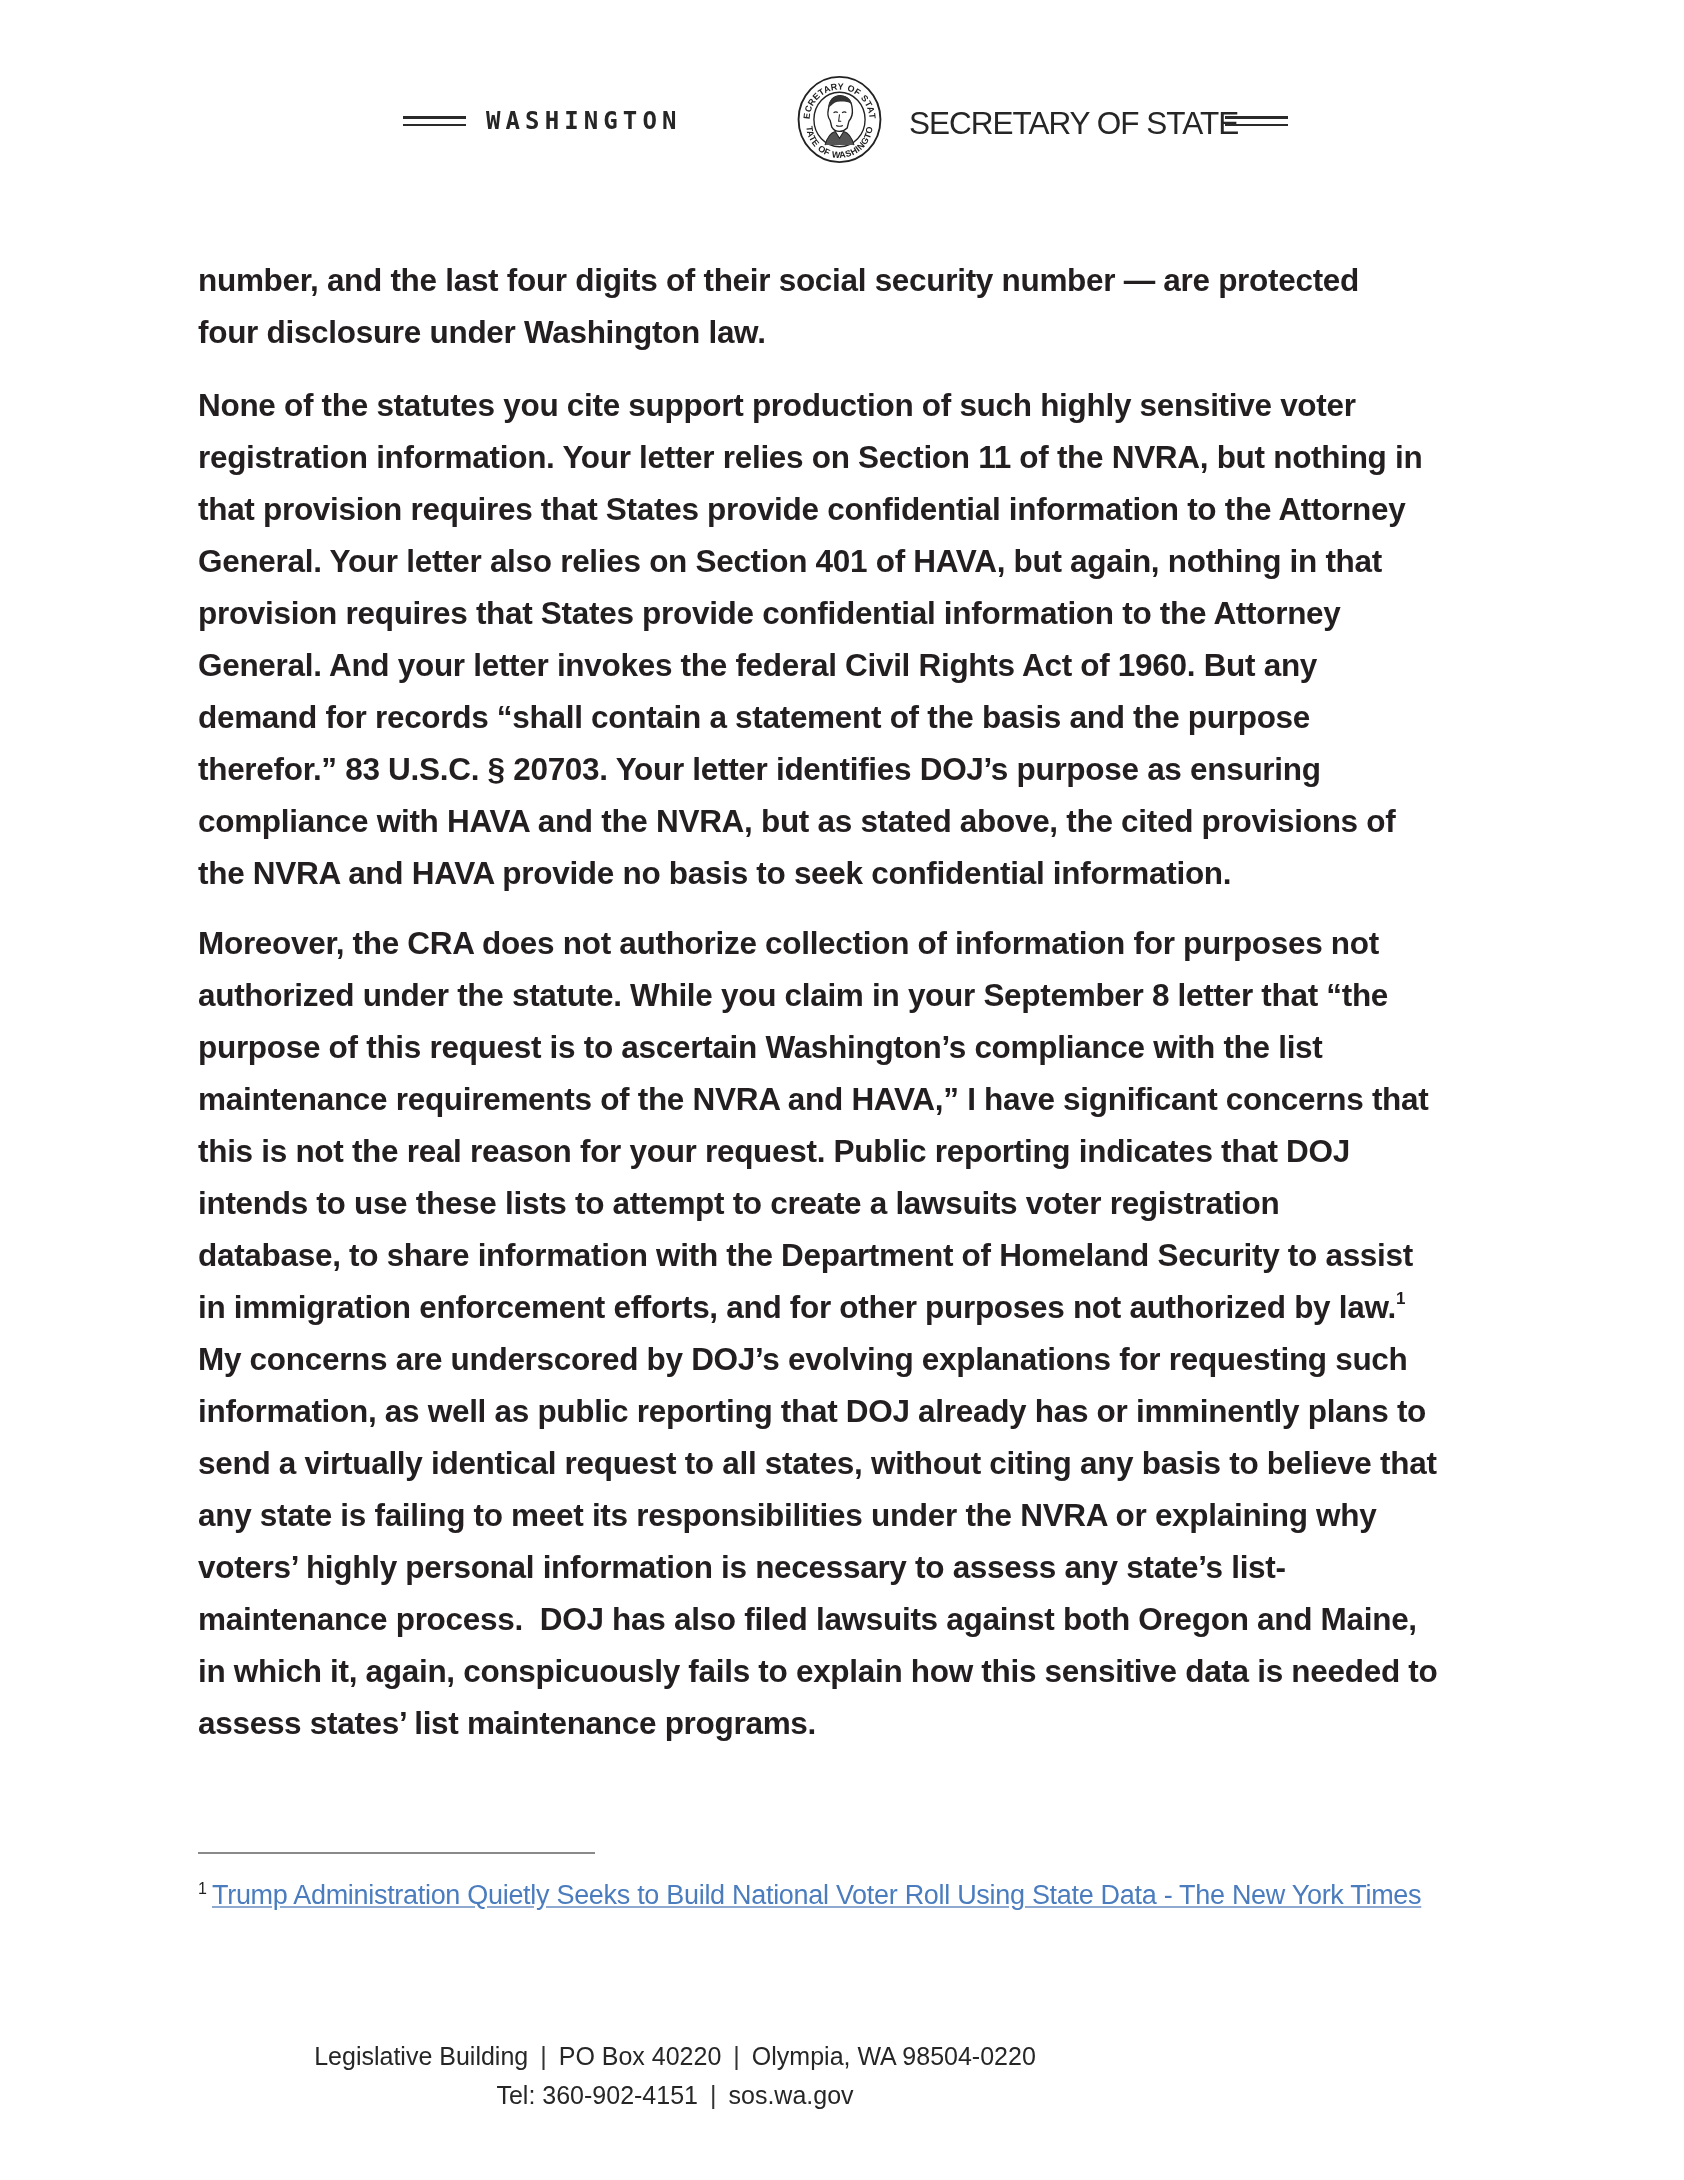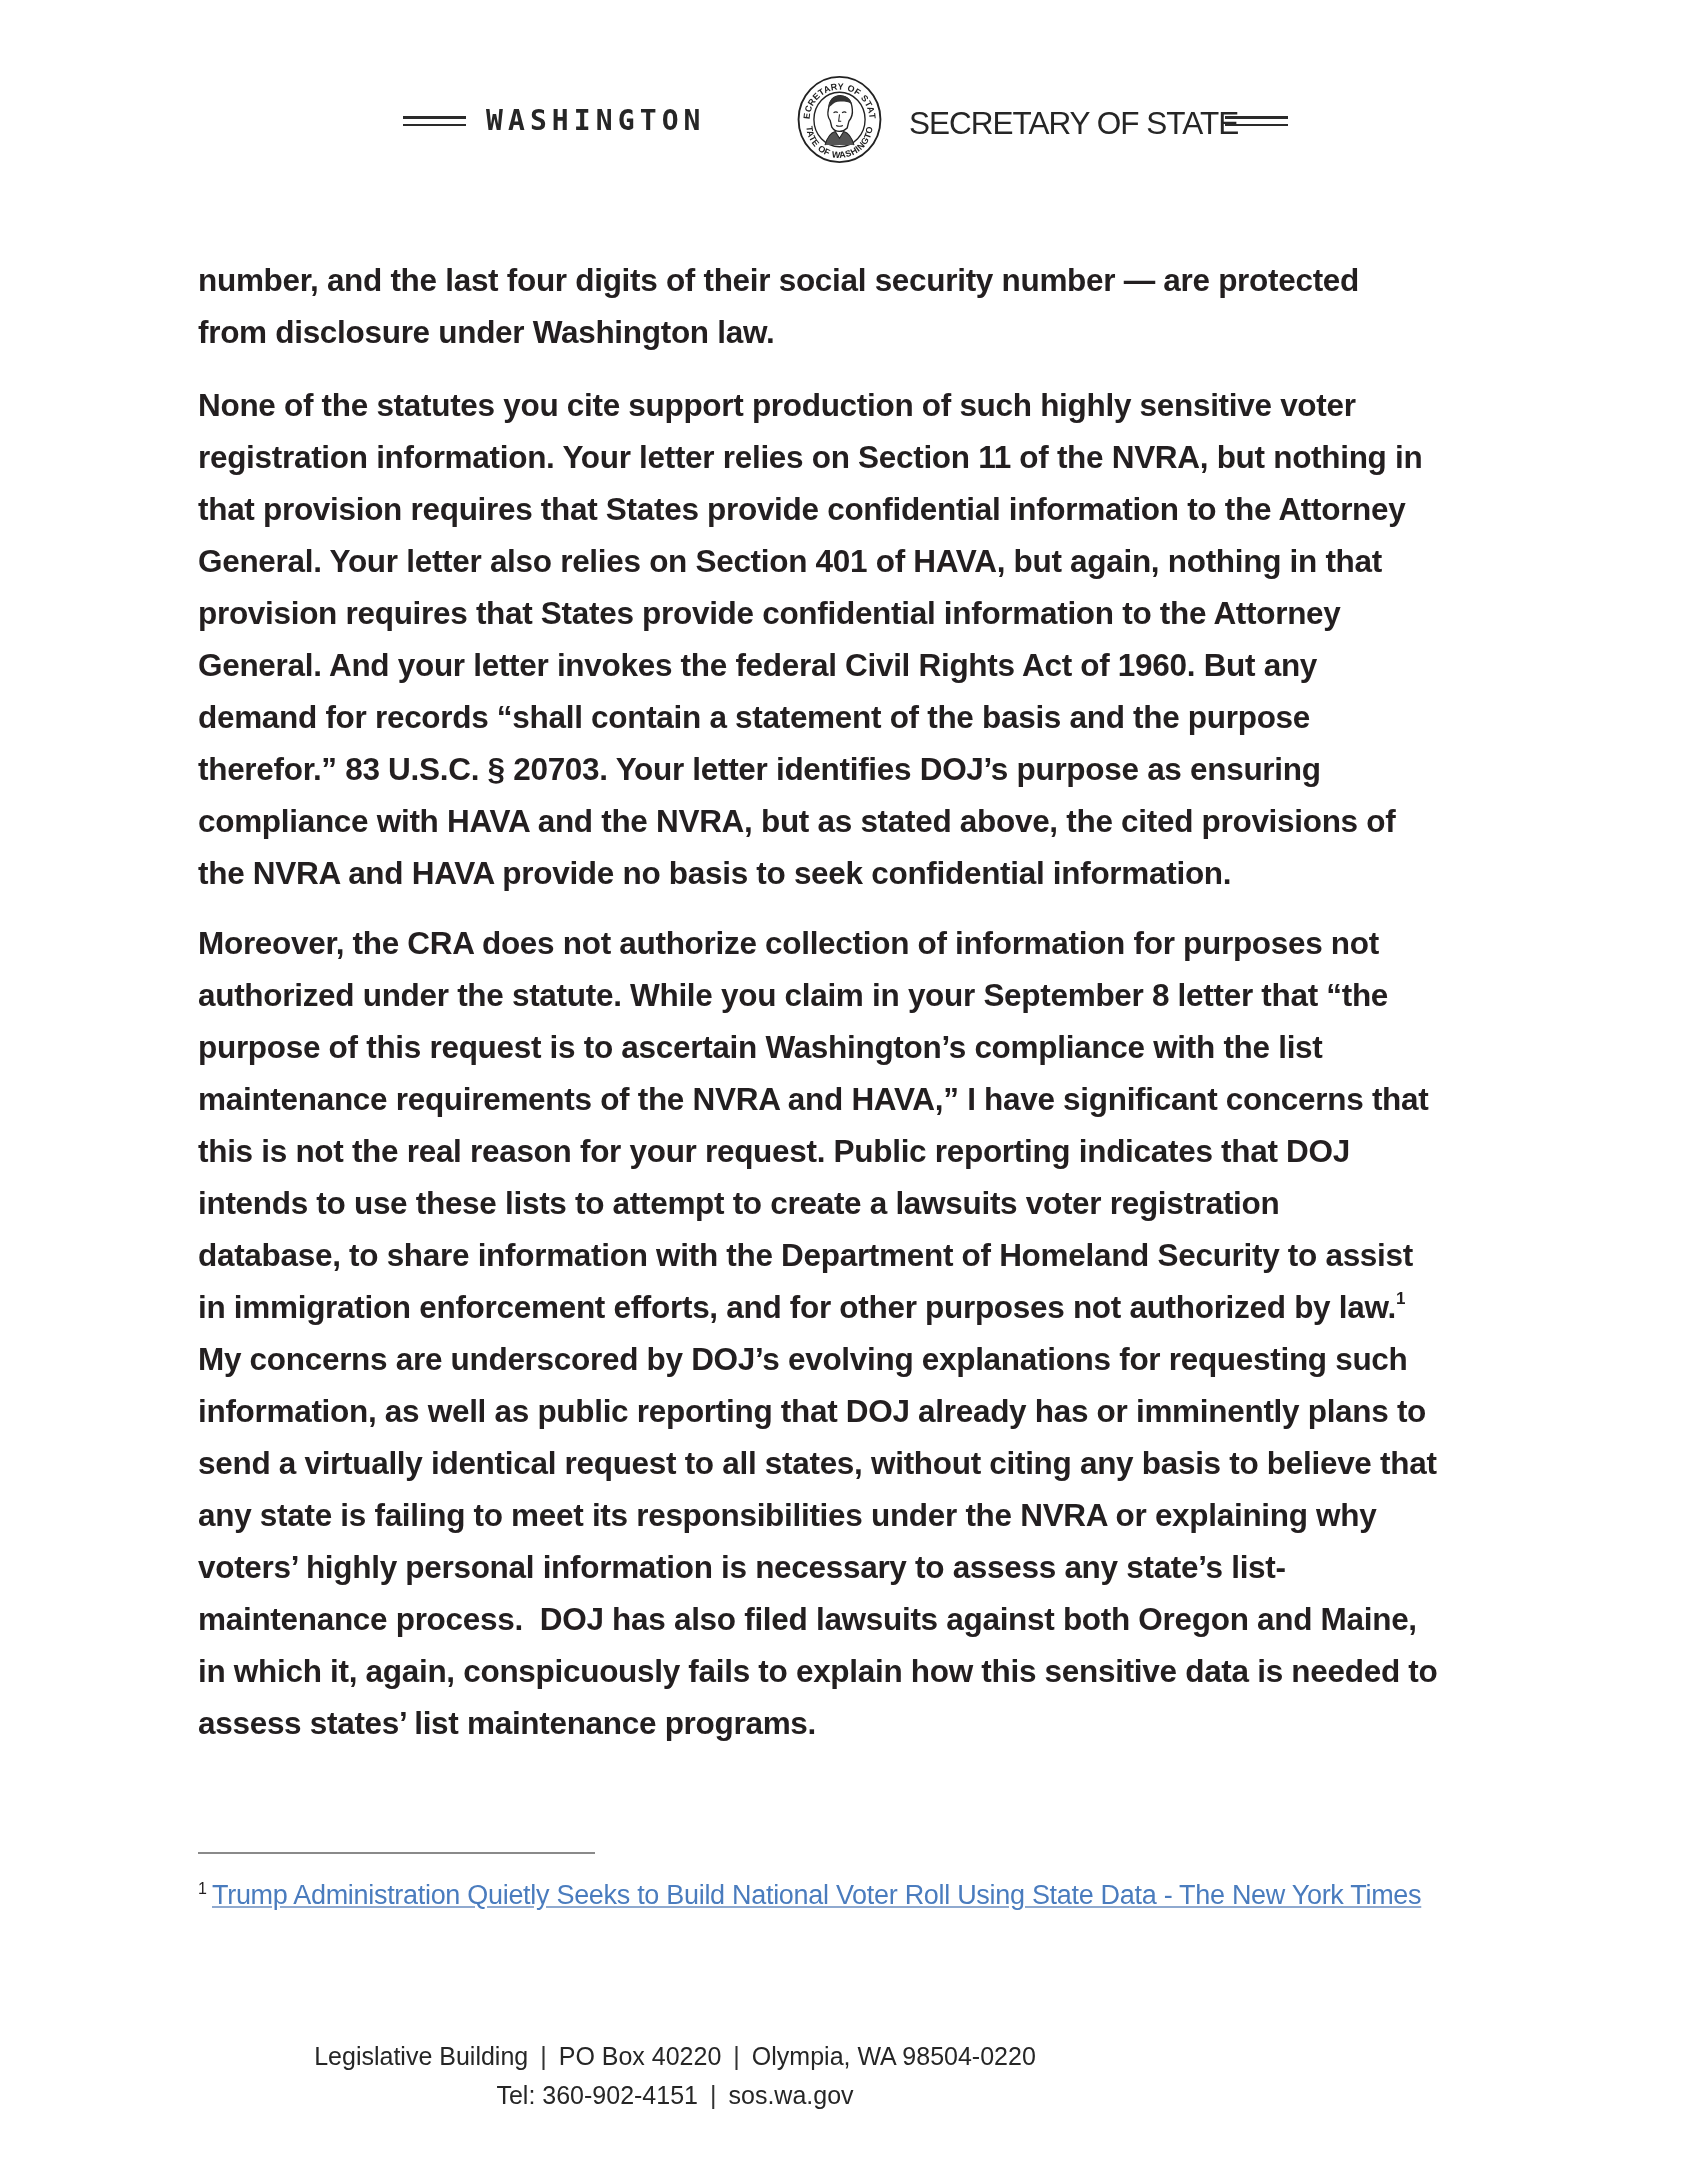--- a/index.html
+++ b/index.html
@@ -9,21 +9,21 @@
 
   
   .letterhead { position: absolute; top: 72px; left: 0; width: 1685px; height: 95px; }
   .dbl-rule { position: absolute; width: 63px; height: 10.2px; top: 44px; }
   .dbl-rule::before, .dbl-rule::after { content: ""; position: absolute; left: 0; right: 0; height: 2.6px; background: #2a2a2a; }
   .dbl-rule::before { top: 0; }
   .dbl-rule::after { bottom: 0; }
   .rule-left { left: 403px; }
   .rule-right { left: 1225px; }
   .lh-washington { position: absolute; left: 486px; top: 32px; font-family: "DejaVu Sans Mono", "Liberation Mono", monospace;
-                   font-weight: bold; font-size: 28px; letter-spacing: 5.1px; color: #262626; line-height: 34px; }
+                   font-weight: bold; font-size: 24px; letter-spacing: 5.1px; color: #262626; line-height: 34px; }
   .lh-sos { position: absolute; left: 909px; top: 34px; font-family: "Liberation Sans", sans-serif;
             font-size: 31.5px; letter-spacing: -1px; color: #262626; line-height: 34px; }
   .seal { position: absolute; left: 796px; top: 3.4px; width: 87px; height: 89px; }
 
   
   .para { position: absolute; left: 198px; margin: 0; font-weight: bold; }
   .line { display: block; white-space: nowrap; font-size: 31.5px; line-height: 52px; height: 52px;
           letter-spacing: -0.3px; word-spacing: 0px; color: #231f20; }
   .p1 { top: 254px; }
   .p2 { top: 379px; }
@@ -75,21 +75,21 @@
           <path d="M34 82 Q38 68 46 66 L51 74 L56 66 Q64 68 68 82" fill="#555" stroke="#222" stroke-width="1.2"></path>
         </g>
       </svg>
     </div>
     <div class="lh-sos">SECRETARY OF STATE</div>
     <div class="dbl-rule rule-right"></div>
   </div>
 
   <div class="para p1">
     <span class="line">number, and the last four digits of their social security number — are protected</span>
-    <span class="line">from disclosure under Washington law.</span>
+    <span class="line">four disclosure under Washington law.</span>
   </div>
 
   <div class="para p2">
     <span class="line">None of the statutes you cite support production of such highly sensitive voter</span>
     <span class="line">registration information. Your letter relies on Section 11 of the NVRA, but nothing in</span>
     <span class="line">that provision requires that States provide confidential information to the Attorney</span>
     <span class="line">General. Your letter also relies on Section 401 of HAVA, but again, nothing in that</span>
     <span class="line">provision requires that States provide confidential information to the Attorney</span>
     <span class="line">General. And your letter invokes the federal Civil Rights Act of 1960. But any</span>
     <span class="line">demand for records “shall contain a statement of the basis and the purpose</span>

